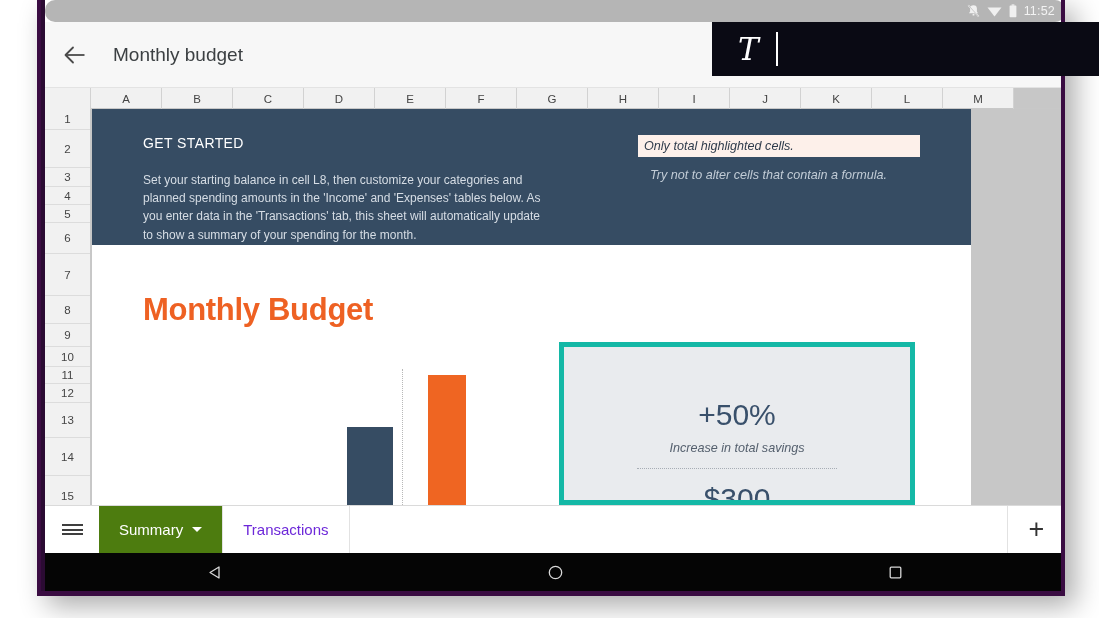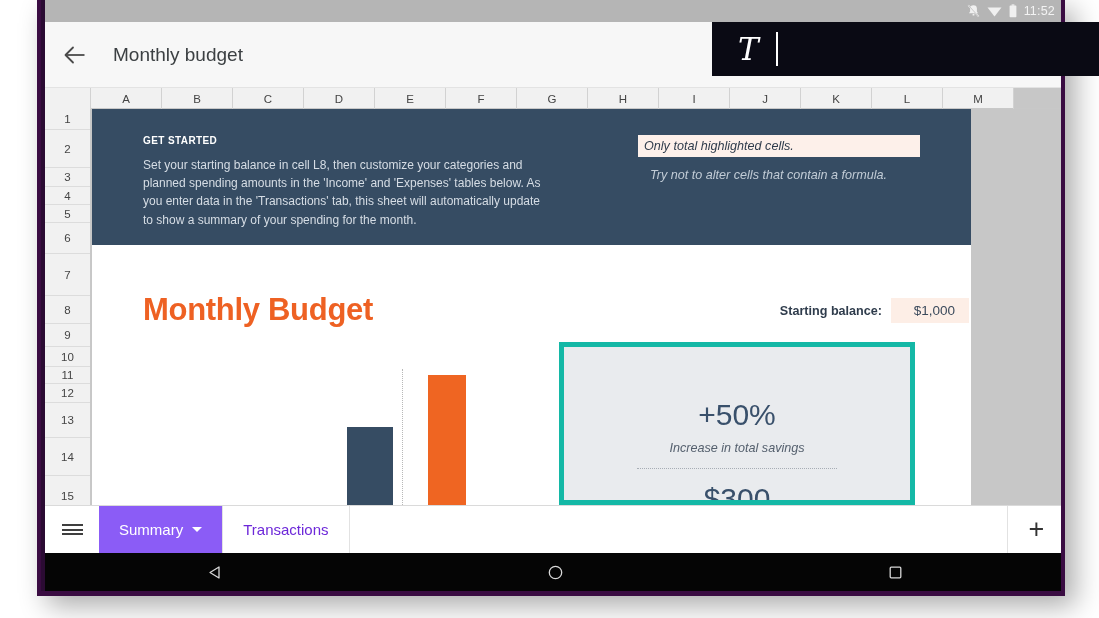--- a/index.html
+++ b/index.html
@@ -28,21 +28,21 @@
     background: #ffffff;
     overflow: hidden;
   }
 
   
   #statusbar {
     position: absolute; left: 0; top: 0;
     width: 1020px; height: 22px;
     background: #b5b5b5;
     display: flex; align-items: center; justify-content: flex-end;
-    padding-right: 10px; gap: 7px;
+    padding-right: 10px; gap: 7px; border-radius: 10px;
   }
   #statusbar .sicon { display:flex; align-items:center; }
   #statusbar .time {
     color: #f3f3f3; font-size: 12.5px;
     font-family: "Liberation Sans", sans-serif;
     letter-spacing: .2px;
   }
 
   
   #appbar {
@@ -116,22 +116,22 @@
   
   #banner {
     position: absolute; left: 0; top: 0;
     width: 879px; height: 136px;
     background: #364c63;
     display: flex;
   }
   #banner .col-left { width: 545px; padding: 26px 0 0 51px; }
   #banner .col-right { flex: 1; padding: 26px 0 0 1px; }
   .bnr-h {
-    font-size: 10px; font-weight: bold; color: #ffffff;
-    letter-spacing: .4px; margin-bottom: 10px;
+    font-size: 14px; font-weight: normal; color: #ffffff;
+    letter-spacing: .4px; margin-bottom: 20px;
   }
   .bnr-p {
     font-size: 12px; color: #d6dde5; line-height: 18.2px;
     max-width: 410px;
   }
   .bnr-hl {
     background: #fdf0ea;
     color: #2f3c4c;
     font-size: 12.6px; font-style: italic;
     padding: 4px 6px; width: 282px;
@@ -204,21 +204,21 @@
   }
   #hamburger .hline {
     width: 21px; height: 2px; background: #3f3f3f; display:block; margin: 2.5px 0;
   }
   .tab {
     display: flex; align-items: center; justify-content: center;
     padding: 0 20px; font-size: 15px; color: #6d28d9;
     border-right: 1px solid #e2e2e2; cursor: pointer;
     gap: 9px;
   }
-  .tab.active { background: #8b5cf6; color: #ffffff; }
+  .tab.active { background: #4d7c0f; color: #ffffff; }
   .tab .caret {
     width: 0; height: 0;
     border-left: 5px solid transparent;
     border-right: 5px solid transparent;
     border-top: 5px solid #ffffff;
   }
   #tabspace { flex: 1; border-right: 1px solid #e2e2e2; }
   #addsheet {
     width: 57px; display: flex; align-items: center; justify-content: center;
     font-size: 27px; color: #333; cursor: pointer; font-weight: 300;
@@ -337,24 +337,20 @@
             <div class="bnr-p">Set your starting balance in cell L8, then customize your categories and planned spending amounts in the 'Income' and 'Expenses' tables below. As you enter data in the 'Transactions' tab, this sheet will automatically update to show a summary of your spending for the month.</div>
           </div>
           <div class="col-right">
             <div class="bnr-hl">Only total highlighted cells.</div>
             <div class="bnr-note2">Try not to alter cells that contain a formula.</div>
           </div>
         </div>
 
         <div id="titlerow">
           <div id="bigtitle">Monthly Budget</div>
-          <div id="startbal">
-            <span class="lbl">Starting balance:</span>
-            <span class="val">$1,000</span>
-          </div>
         </div>
 
         <div id="chart">
           <div class="bar" style="left:51px; width:46px; height:78px; background:#364c63;"></div>
           <div class="gline" style="left:106px;"></div>
           <div class="bar" style="left:132px; width:38px; height:130px; background:#ef6522;"></div>
         </div>
 
         <div id="statcard">
           <div class="big">+50%</div>

